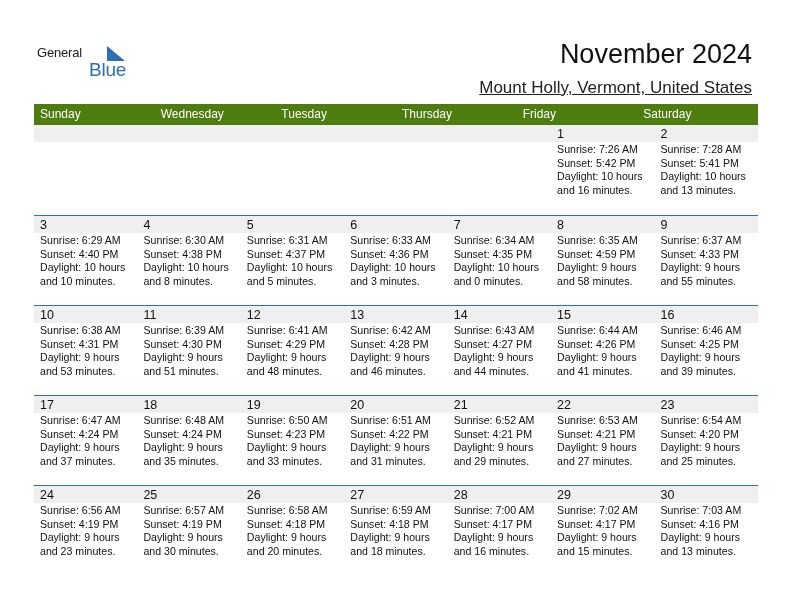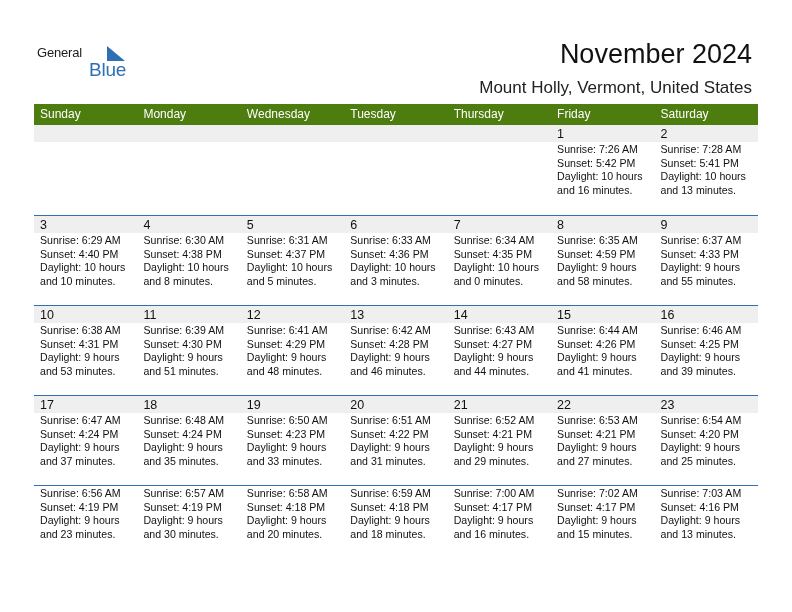--- a/index.html
+++ b/index.html
@@ -61,20 +61,21 @@
       margin-left: 28px;
     }
     .subtitle {
       position: absolute;
       right: 40px;
       top: 77px;
       font-size: 17px;
       color: #222222;
       line-height: 22px;
       text-align: right;
+      text-decoration: underline;
     }
     .calendar {
       position: absolute;
       left: 34px;
       top: 104px;
       width: 724px;
     }
     .header-row {
       display: flex;
       height: 21px;
@@ -132,21 +133,20 @@
   <span class="logo-triangle"></span>
   <span class="logo-blue">Blue</span>
 </div>
 
 <div class="title">November 2024</div>
 <div class="subtitle">Mount Holly, Vermont, United States</div>
 
 <div class="calendar">
   <div class="header-row">
     <div class="header-cell">Sunday</div>
-    <div class="header-cell">Monday</div>
     <div class="header-cell">Wednesday</div>
     <div class="header-cell">Tuesday</div>
     <div class="header-cell">Thursday</div>
     <div class="header-cell">Friday</div>
     <div class="header-cell">Saturday</div>
   </div>
 
   <div id="weeks-container">
       <div class="week">
         <div class="date-band">
@@ -362,20 +362,29 @@
           </div>
           <div class="info-cell">
             <span class="info-line">Sunrise: 6:54 AM</span>
             <span class="info-line">Sunset: 4:20 PM</span>
             <span class="info-line">Daylight: 9 hours</span>
             <span class="info-line">and 25 minutes.</span>
           </div>
         </div>
       </div>
       <div class="week bordered">
+        <div class="date-band">
+          <div class="date-cell">24</div>
+          <div class="date-cell">25</div>
+          <div class="date-cell">26</div>
+          <div class="date-cell">27</div>
+          <div class="date-cell">28</div>
+          <div class="date-cell">29</div>
+          <div class="date-cell">30</div>
+        </div>
         <div class="info-band">
           <div class="info-cell">
             <span class="info-line">Sunrise: 6:56 AM</span>
             <span class="info-line">Sunset: 4:19 PM</span>
             <span class="info-line">Daylight: 9 hours</span>
             <span class="info-line">and 23 minutes.</span>
           </div>
           <div class="info-cell">
             <span class="info-line">Sunrise: 6:57 AM</span>
             <span class="info-line">Sunset: 4:19 PM</span>

